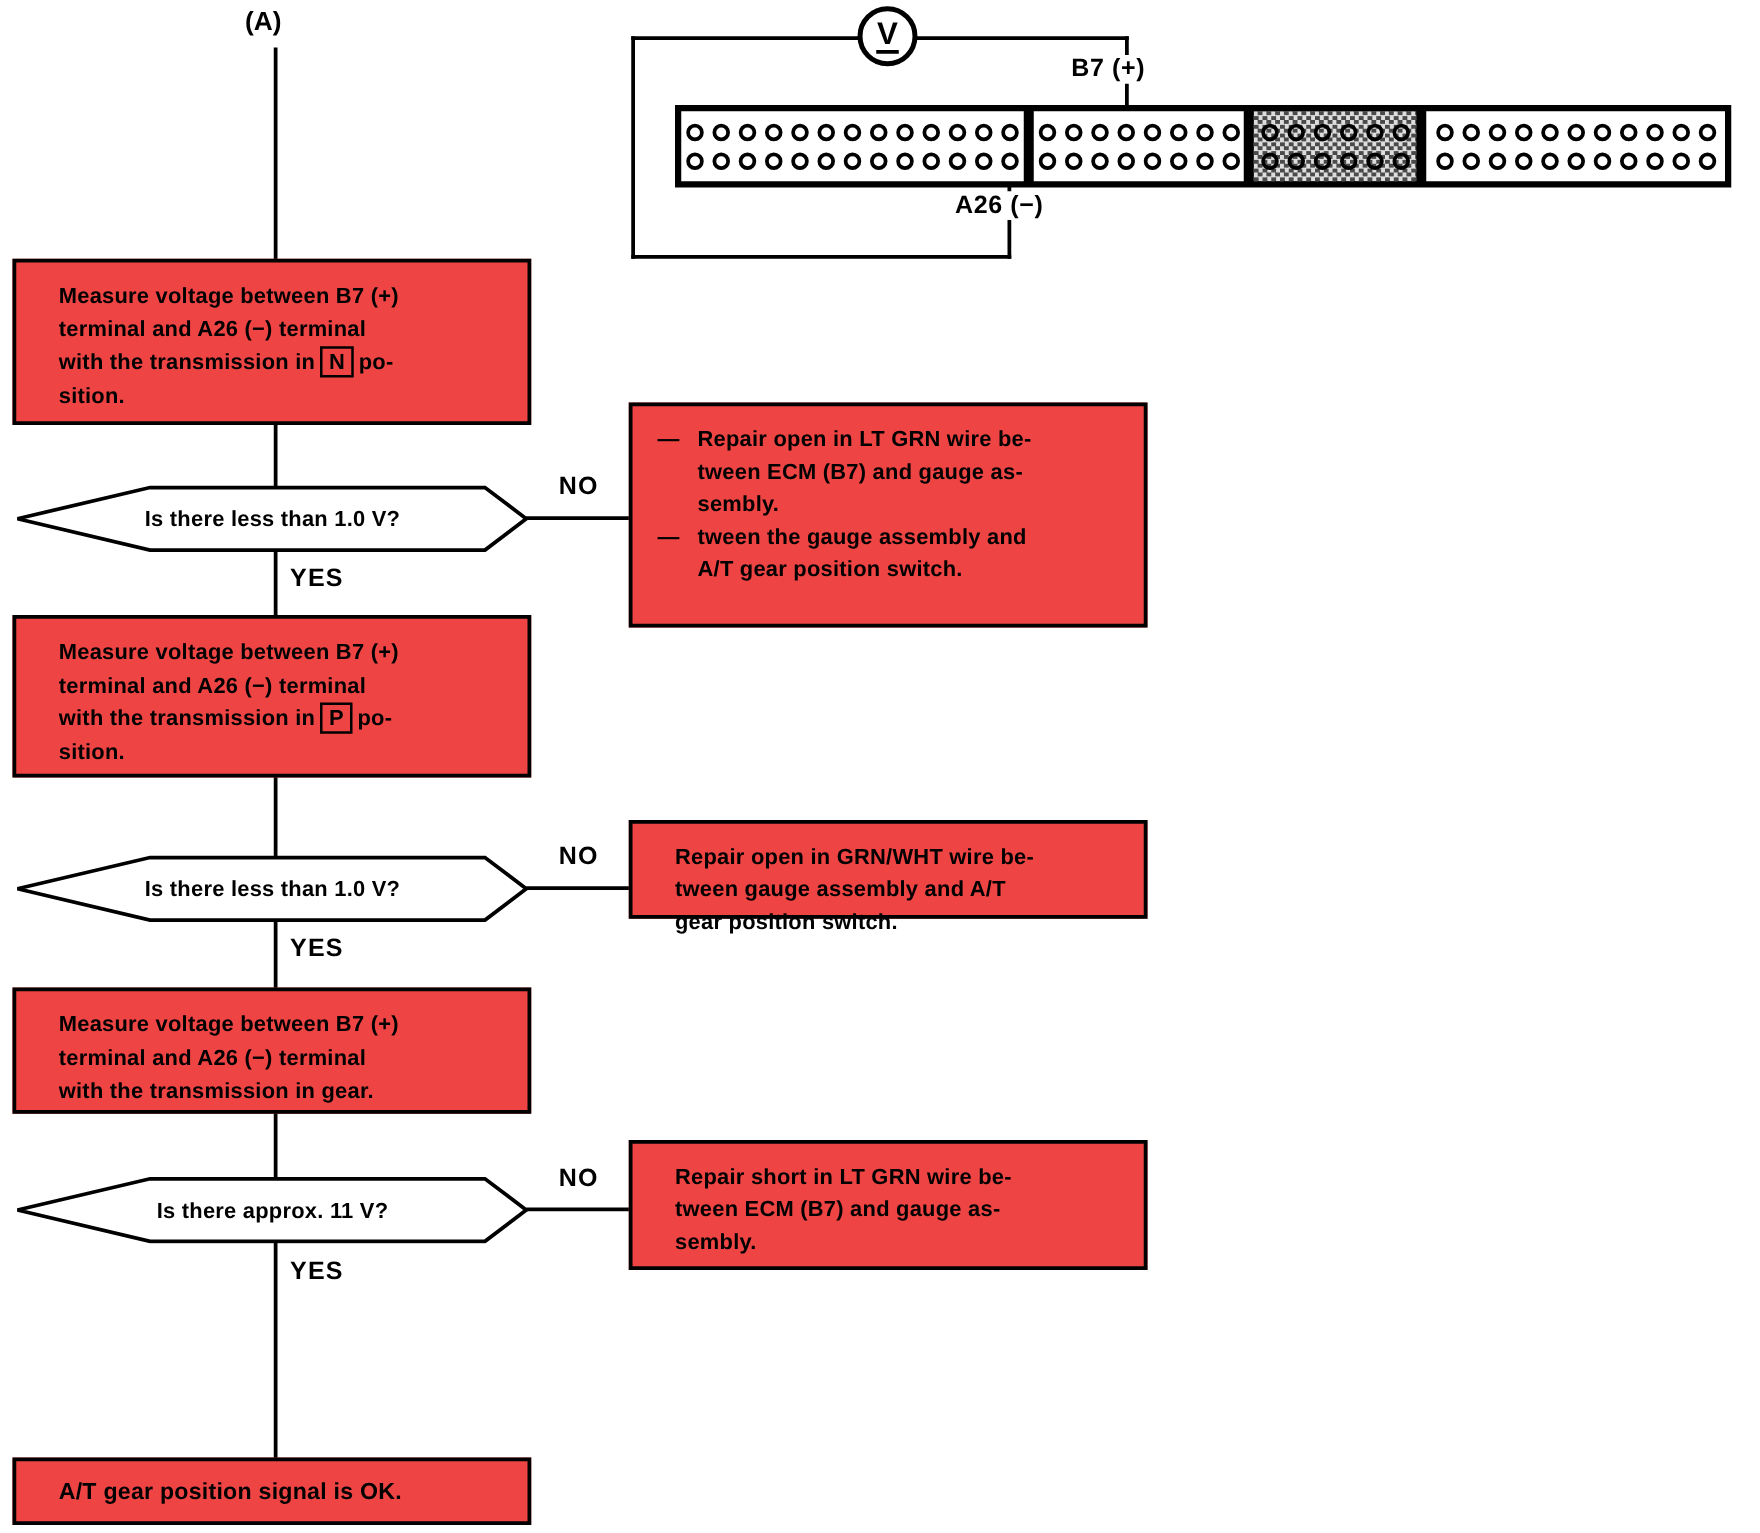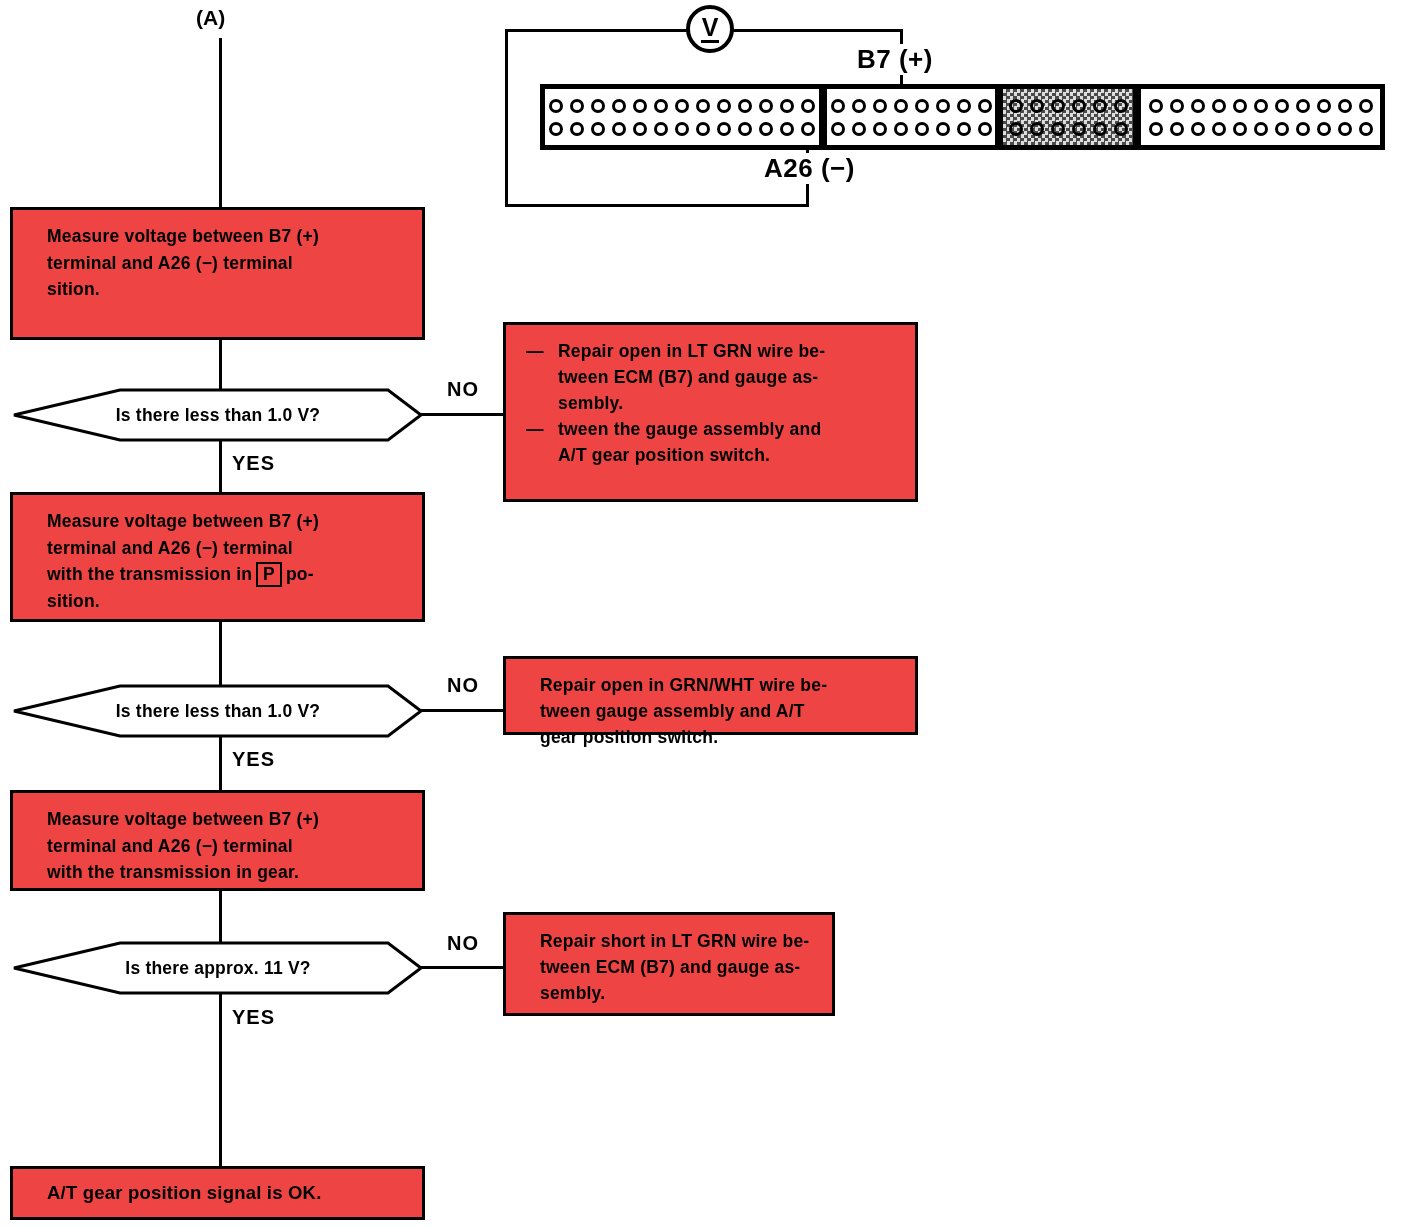--- a/index.html
+++ b/index.html
@@ -27,21 +27,21 @@
   .seg0 { width:274px; } .seg1 { width:168px; } .seg2 { width:130px; } .seg3 { width:239px; }
   .seg.hatched { background: repeating-conic-gradient(#4a4a4a 0% 25%, #ddd 0% 50%) 0 0/7px 7px; }
   .pin-row { display:flex; justify-content:center; gap:7px; }
   .pin { width:14px; height:14px; border-radius:50%; border:3px solid #000; background:#fff; flex:0 0 auto; }
   .hatched .pin { background:transparent; }
   .meter { position:absolute; left:686px; top:5px; width:48px; height:48px; border:4px solid #000;
            border-radius:50%; background:#fff; z-index:2; display:flex; flex-direction:column;
            align-items:center; justify-content:center; }
   .meter .v { font-size:25px; line-height:24px; }
   .meter .vu { width:18px; height:3px; background:#000; margin-top:1px; }
-  .problabel { position:absolute; background:#fff; z-index:3; font-size:26px; padding:0 4px; letter-spacing:.5px; }
+  .problabel { position:absolute; background:#fff; z-index:3; font-size:20px; padding:0 4px; letter-spacing:.5px; }
   .alabel { position:absolute; font-size:21px; z-index:2; }
   .result-box { display:flex; align-items:center; padding-left:34px; font-size:18.5px; letter-spacing:.2px; }
 </style>
 </head>
 <body>
 
 <div class="page">
 
   <div class="alabel" style="left:196px; top:6px;">(A)</div>
 
@@ -160,20 +160,21 @@
           <span class="pin"></span>
           <span class="pin"></span>
           <span class="pin"></span>
         </div>
       </div>
   </div>
 
   <div class="pbox mtext" style="left:10px; top:207px; width:415px; height:133px;">
     <div class="tline">Measure voltage between B7 (+)</div>
     <div class="tline">terminal and A26 (−) terminal</div>
+    <div class="tline"><span>with the transmission in</span><span class="gear-box">N</span><span>po-</span></div>
     <div class="tline">sition.</div>
   </div>
 
   <div class="decision" style="left:12px; top:388px;">
     <svg width="412" height="54" viewBox="0 0 412 54">
       <polygon points="2,27 108,2 376,2 409,27 376,52 108,52" fill="#fff" stroke="#000" stroke-width="3"></polygon>
     </svg>
     <div class="q">Is there less than 1.0 V?</div>
   </div>
   <div class="line" style="left:421px; top:413px; width:84px; height:3px;"></div>
@@ -230,21 +231,21 @@
   <div class="decision" style="left:12px; top:941px;">
     <svg width="412" height="54" viewBox="0 0 412 54">
       <polygon points="2,27 108,2 376,2 409,27 376,52 108,52" fill="#fff" stroke="#000" stroke-width="3"></polygon>
     </svg>
     <div class="q">Is there approx. 11 V?</div>
   </div>
   <div class="line" style="left:421px; top:966px; width:84px; height:3px;"></div>
   <div class="branch" style="left:447px; top:932px;">NO</div>
   <div class="branch" style="left:232px; top:1006px;">YES</div>
 
-  <div class="pbox rtext" style="left:503px; top:912px; width:332px; height:104px; padding:13px 12px 16px 34px;">
+  <div class="pbox rtext" style="left:503px; top:912px; width:415px; height:104px; padding:13px 12px 16px 34px;">
     <div>Repair short in LT GRN wire be-</div>
     <div>tween ECM (B7) and gauge as-</div>
     <div>sembly.</div>
   </div>
 
   <div class="pbox result-box" style="left:10px; top:1166px; width:415px; height:54px;">
     <span>A/T gear position signal is OK.</span>
   </div>
 
 </div>

